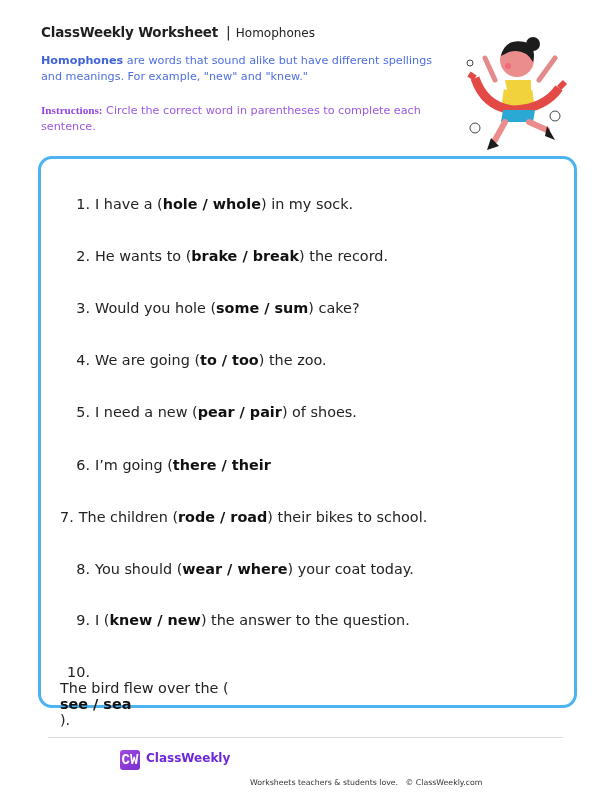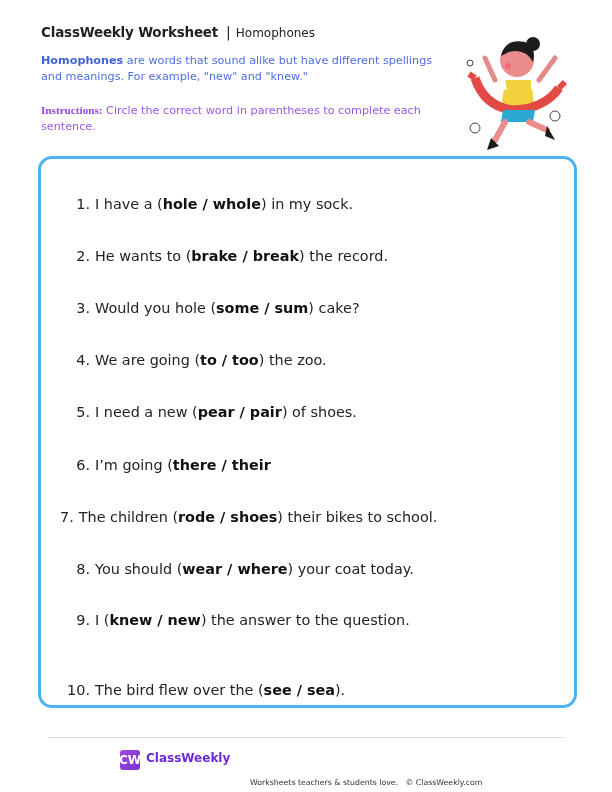--- a/index.html
+++ b/index.html
@@ -21,22 +21,22 @@
 
   .box { position: absolute; left: 38px; top: 156px; width: 539px; height: 552px;
          border: 3px solid #4db3f0; border-radius: 14px; background: #fff; }
 
   .item { position: absolute; left: 60px; width: 360px; font-size: 14.4px; color: #222; display: flex; white-space: nowrap; }
   .item .num { width: 30px; text-align: right; margin-right: 5px; }
   .item b { font-weight: bold; color: #111; }
 
   .footer-line { position: absolute; left: 48px; top: 737px; width: 515px; height: 1px; background: #dcdcdc; }
   .logo { position: absolute; left: 120px; top: 750px; width: 20px; height: 20px; border-radius: 3px;
-          background: linear-gradient(135deg, #a04be0, #7a2fd0); color: #fff; font-size: 12px; font-weight: bold;
-          display: flex; align-items: center; justify-content: center; }
+          background: linear-gradient(135deg, #a04be0, #7a2fd0); color: #fff; font-size: 14px; font-weight: bold;
+          display: flex; align-items: center; justify-content: center; font-family: Liberation Mono, monospace; }
   .brand { position: absolute; left: 146px; top: 751px; font-size: 12px; font-weight: bold; color: #6d28d9; }
   .tagline { position: absolute; left: 250px; top: 754px; font-size: 7.8px; color: #333; }
 </style>
 </head>
 <body>
 
 <div class="header">
   <span class="title">ClassWeekly Worksheet</span>
   <span class="sep">|</span>
   <span class="subtitle">Homophones</span>
@@ -128,36 +128,36 @@
     <span>) of shoes.</span>
 </div>
 <div class="item" style="top:457px;">
   <span class="num">6.</span>
   <span>I’m going (</span>
     <b>there / their</b>
 </div>
 <div class="item" style="top:509px;">
   <span class="num">7.</span>
   <span>The children (</span>
-    <b>rode / shoes</b>
+    <b>rode / road</b>
     <span>) their bikes to school.</span>
 </div>
 <div class="item" style="top:561px;">
   <span class="num">8.</span>
   <span>You should (</span>
     <b>wear / where</b>
     <span>) your coat today.</span>
 </div>
 <div class="item" style="top:612px;">
   <span class="num">9.</span>
   <span>I (</span>
     <b>knew / new</b>
     <span>) the answer to the question.</span>
 </div>
-<div class="item" style="top:682px;">
+<div class="item" style="top:664px;flex-direction:column;">
   <span class="num">10.</span>
   <span>The bird flew over the (</span>
     <b>see / sea</b>
     <span>).</span>
 </div>
 
 <div class="footer-line"></div>
 <div class="logo">CW</div>
 <div class="brand">ClassWeekly</div>
 <div class="tagline" style="white-space:pre;margin-top:24px;">Worksheets teachers &amp; students love.   © ClassWeekly.com</div>

